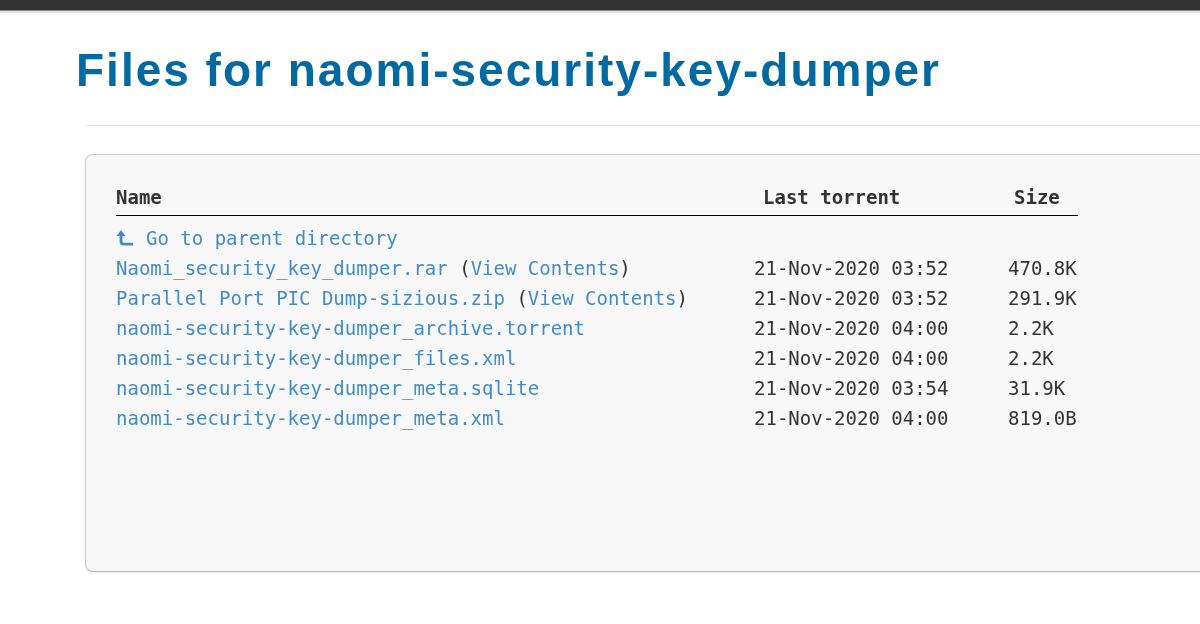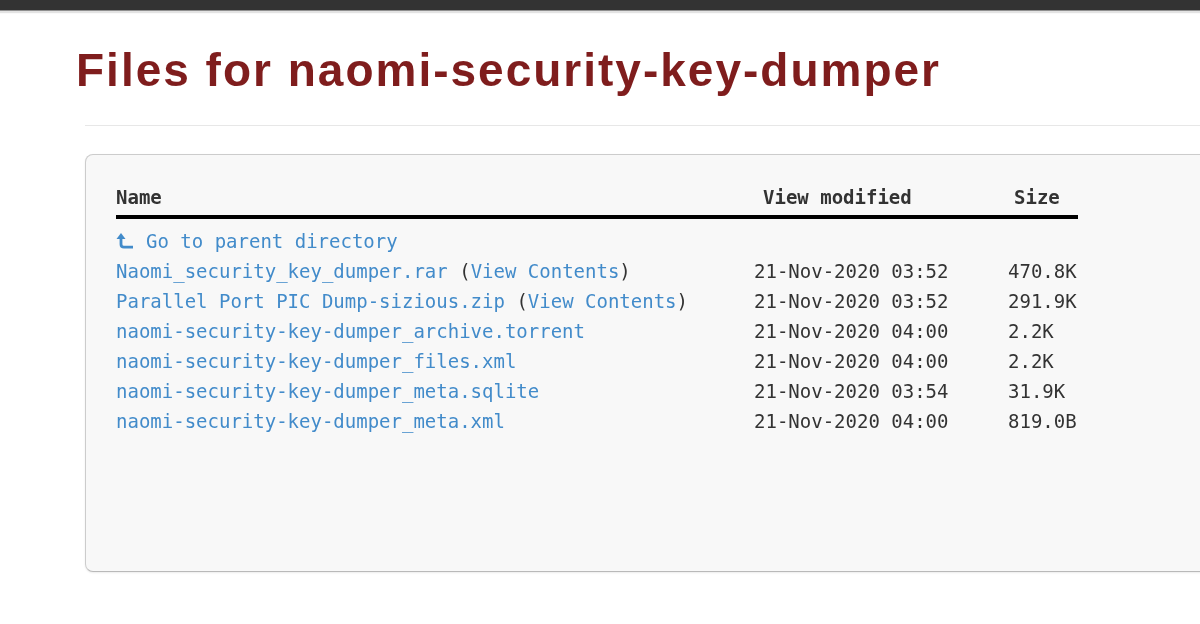--- a/index.html
+++ b/index.html
@@ -16,21 +16,21 @@
     background: #333333;
     border-bottom: 1px solid #8f8f8f;
     box-shadow: 0 2px 1px rgba(143,143,143,0.25);
   }
   h1.page-title {
     margin: 33px 0 0 76px;
     font-size: 46px;
     line-height: 52px;
     font-weight: bold;
     letter-spacing: 2px;
-    color: #7f1d1d;
+    color: #0369a1;
   }
   hr.title-divider {
     border: none;
     border-top: 1px solid #e7e7e7;
     margin: 29px 0 0 85px;
     width: calc(100% - 85px);
   }
   .card {
     margin: 28px 0 0 85px;
     width: 1250px; 
@@ -53,21 +53,21 @@
     color: #333333;
   }
   col.c-name { width: 638px; }
   col.c-date { width: 254px; }
   col.c-size { width: 70px; }
   th {
     text-align: left;
     font-weight: 700;
     line-height: 22px;
     padding: 0 0 7px 0;
-    border-bottom: 4px solid #000000;
+    border-bottom: 1px solid #000000;
     white-space: nowrap;
   }
   th.pad-date { padding-left: 9px; }
   th.pad-size { padding-left: 6px; margin-top: 32px; }
   td {
     padding: 0;
     height: 30px;
     line-height: 30px;
     white-space: nowrap;
     vertical-align: middle;
@@ -99,21 +99,21 @@
 <div class="card">
   <table class="files">
     <colgroup>
         <col class="c-name">
         <col class="c-date">
         <col class="c-size">
       </colgroup>
     <thead>
       <tr>
         <th>Name</th>
-        <th class="pad-date">View modified</th>
+        <th class="pad-date">Last torrent</th>
         <th class="pad-size">Size</th>
       </tr>
     </thead>
     <tbody>
       <tr class="first-row">
         <td>
           <a class="lnk"><span class="up-icon"><svg width="18" height="18" viewBox="0 0 18 18">
                   <polygon points="5,1 0.5,7 9.5,7" fill="#428bca"></polygon>
                   <path d="M5,6.5 L5,12.2 Q5,15.2 8,15.2 L17,15.2" fill="none" stroke="#428bca" stroke-width="2.8"></path>
                 </svg></span><span>Go to parent directory</span></a>

